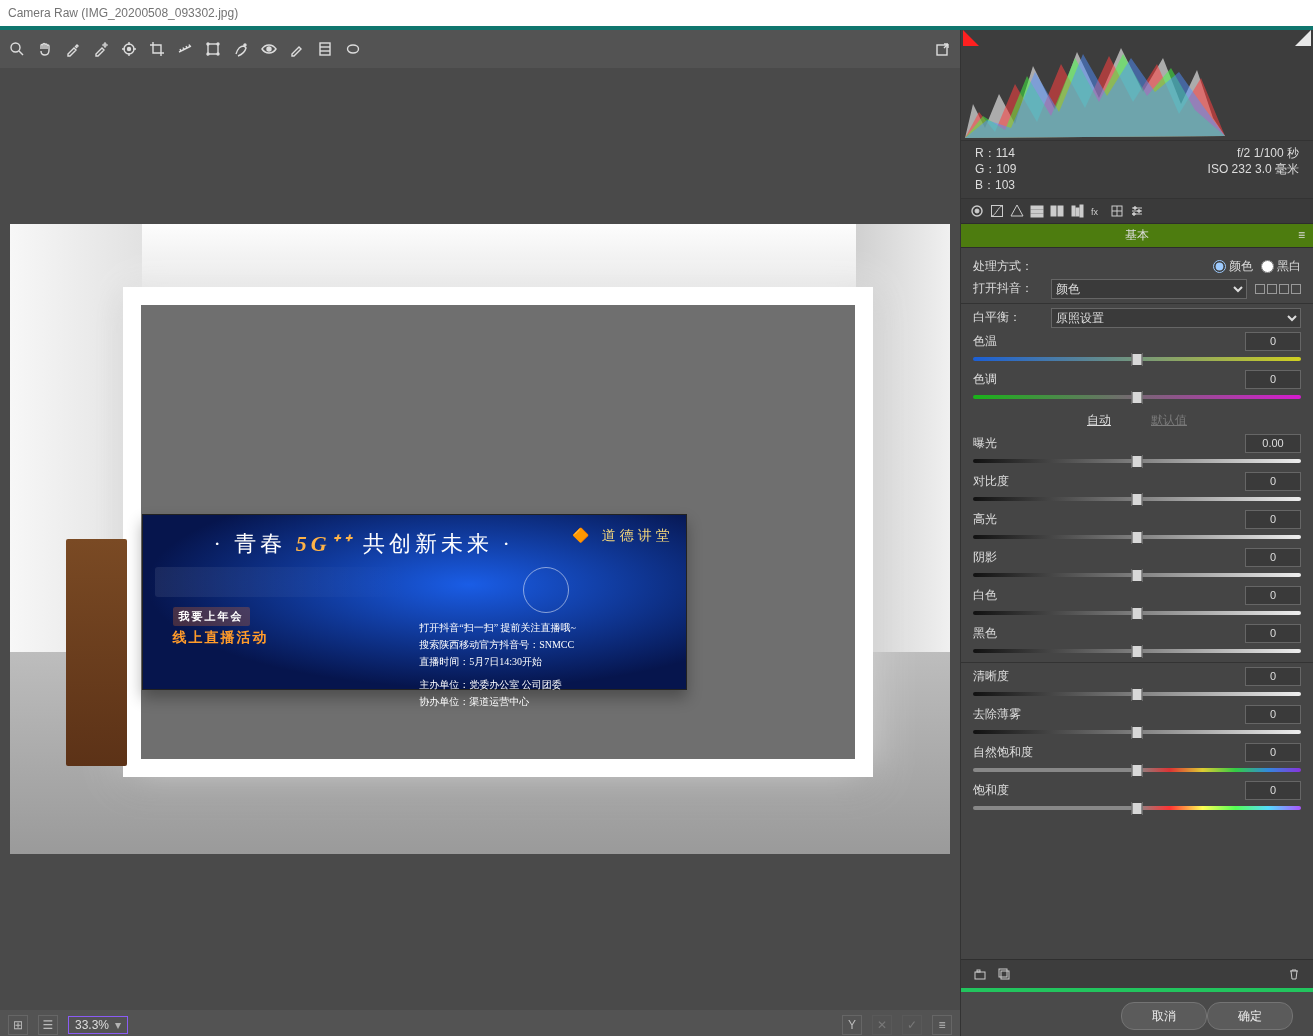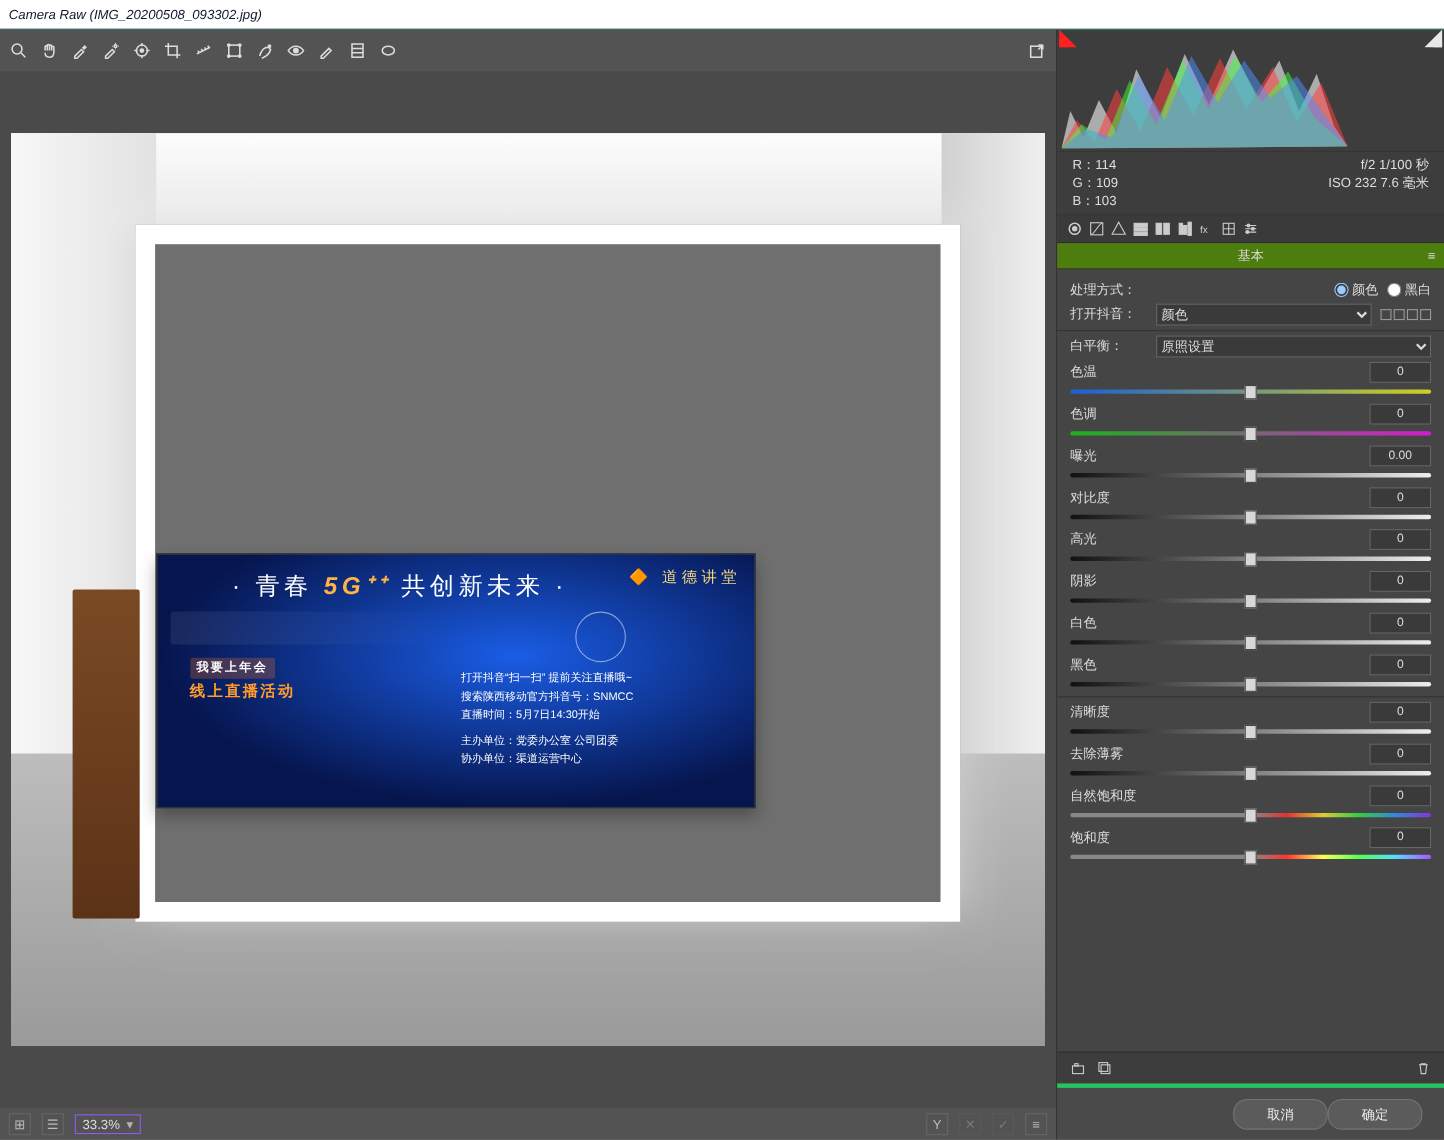--- a/index.html
+++ b/index.html
@@ -1,24 +1,24 @@
 <!DOCTYPE html>
 <html><head>
 <meta charset="utf-8">
 <style>
   html,body{margin:0;padding:0;width:1313px;height:1036px;background:#f0f0f0;font-family:"Microsoft YaHei",Arial,sans-serif;font-size:12px;color:#ddd;overflow:hidden;}
-  .titlebar{height:26px;background:#fff;border-bottom:1px solid #0f766e;display:flex;align-items:center;padding:0 8px;color:#0f172a;font-style:italic;}
+  .titlebar{height:26px;background:#fff;border-bottom:4px solid #0f766e;display:flex;align-items:center;padding:0 8px;color:#737373;}
   .app-body{display:flex;height:calc(100% - 26px);background:#4a4a4a;}
   .main-pane{flex:0 0 960px;display:flex;flex-direction:column;background:#4a4a4a;}
   .toolbar{height:30px;background:#535353;display:flex;align-items:center;padding:4px 6px;gap:6px;}
   .toolbar .spacer{flex:1;}
   .tool-ico{width:22px;height:22px;display:flex;align-items:center;justify-content:center;color:#e0e0e0;border-radius:2px;}
   .tool-ico svg{width:16px;height:16px;stroke:#ddd;fill:none;stroke-width:1.4;}
   .preview-wrap{flex:1;display:flex;align-items:center;justify-content:center;background:#4a4a4a;padding:6px;}
-  .preview{width:940px;height:830px;background:#a16207;position:relative;overflow:hidden;}
+  .preview{width:940px;height:630px;background:#6d28d9;position:relative;overflow:hidden;font-family:Liberation Serif, serif;}
   .scene-floor{position:absolute;left:0;right:0;bottom:0;height:32%;background:linear-gradient(#bdbdbd,#9a9a9a);}
   .scene-ceiling{position:absolute;left:0;right:0;top:0;height:18%;background:linear-gradient(#fdfdfd,#d8d8d8);}
   .scene-wall{position:absolute;left:12%;top:10%;width:76%;height:72%;background:#6f6f6f;border:18px solid #fff;box-shadow:0 0 40px rgba(255,255,255,.7),0 10px 30px rgba(0,0,0,.2);}
   .scene-left{position:absolute;left:0;top:0;width:14%;height:100%;background:linear-gradient(90deg,#f7f7f7,#e2e2e2);}
   .scene-right{position:absolute;right:0;top:0;width:10%;height:100%;background:linear-gradient(270deg,#f0f0f0,#d0d0d0);}
   .screen{position:absolute;left:14%;top:46%;width:58%;height:28%;background:radial-gradient(ellipse at 60% 40%,#1a5de6,#06154d 70%);border:1px solid #222;box-shadow:0 8px 14px rgba(0,0,0,.3);color:#fff;padding:8px 12px;box-sizing:border-box;}
   .screen-title{font-size:22px;letter-spacing:4px;text-align:center;margin:4px 0 8px;}
   .screen-title b{color:#ffb347;font-style:italic;}
   .screen-cols{display:flex;gap:10px;font-size:10px;}
   .screen-left{flex:1;}
@@ -243,21 +243,21 @@
     </div>
 
     <div class="readout">
       <div class="col">
         <div><span>R：</span><span>114</span></div>
         <div><span>G：</span><span>109</span></div>
         <div><span>B：</span><span>103</span></div>
       </div>
       <div class="col" style="text-align:right;">
         <div>f/2  1/100 秒</div>
-        <div>ISO 232  7.6 毫米</div>
+        <div>ISO 232  3.0 毫米</div>
       </div>
     </div>
 
     <div class="tab-row">
       <div class="tab">
           <svg viewBox="0 0 14 14">
             <circle cx="7" cy="7" r="5" fill="none" stroke-width="1.4"></circle>
             <circle cx="7" cy="7" r="2"></circle>
           </svg>
         </div>
@@ -366,20 +366,24 @@
         <div class="slider-head">
             <span class="lab">色调</span>
             <span class="valbox">0</span>
           </div>
         <div class="track">
             <div class="bar tint"></div>
             <div class="thumb" style="left:50%"></div>
           </div>
       </div>
 
+      <div class="auto-row">
+        <span>自动</span>
+        <span class="dim">默认值</span>
+      </div>
 
       <div class="slider-row">
         <div class="slider-head">
             <span class="lab">曝光</span>
             <span class="valbox">0.00</span>
           </div>
         <div class="track">
             <div class="bar gray"></div>
             <div class="thumb" style="left:50%"></div>
           </div>

